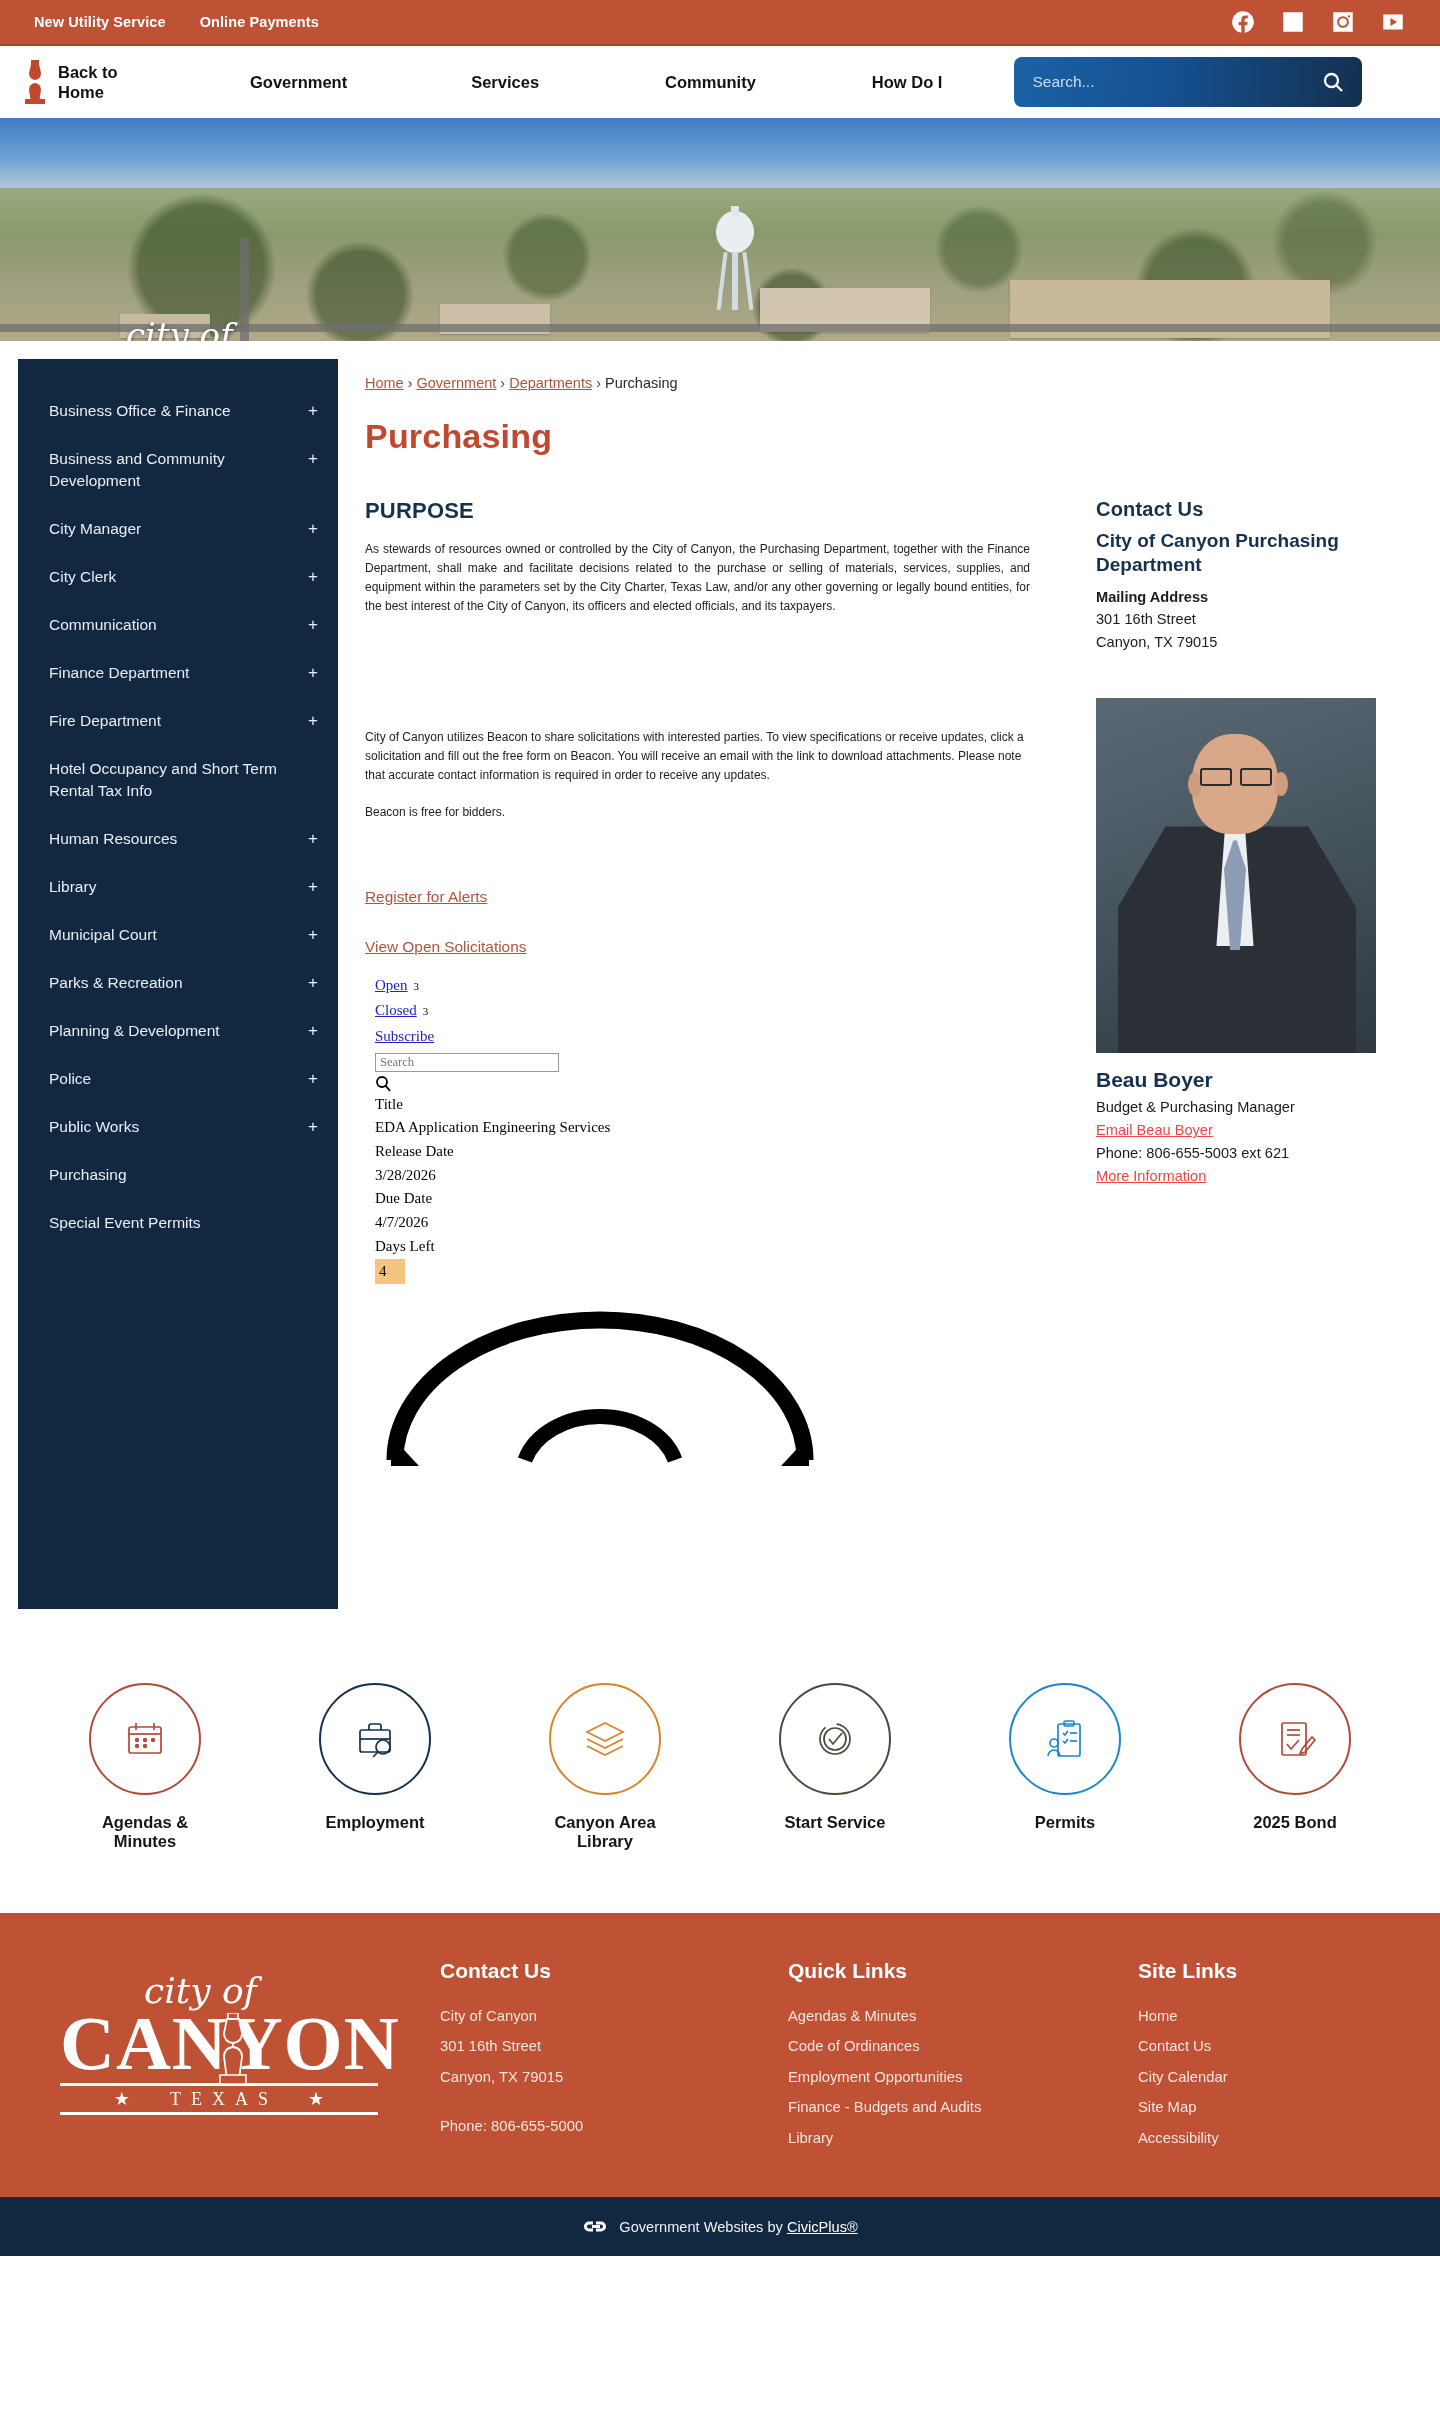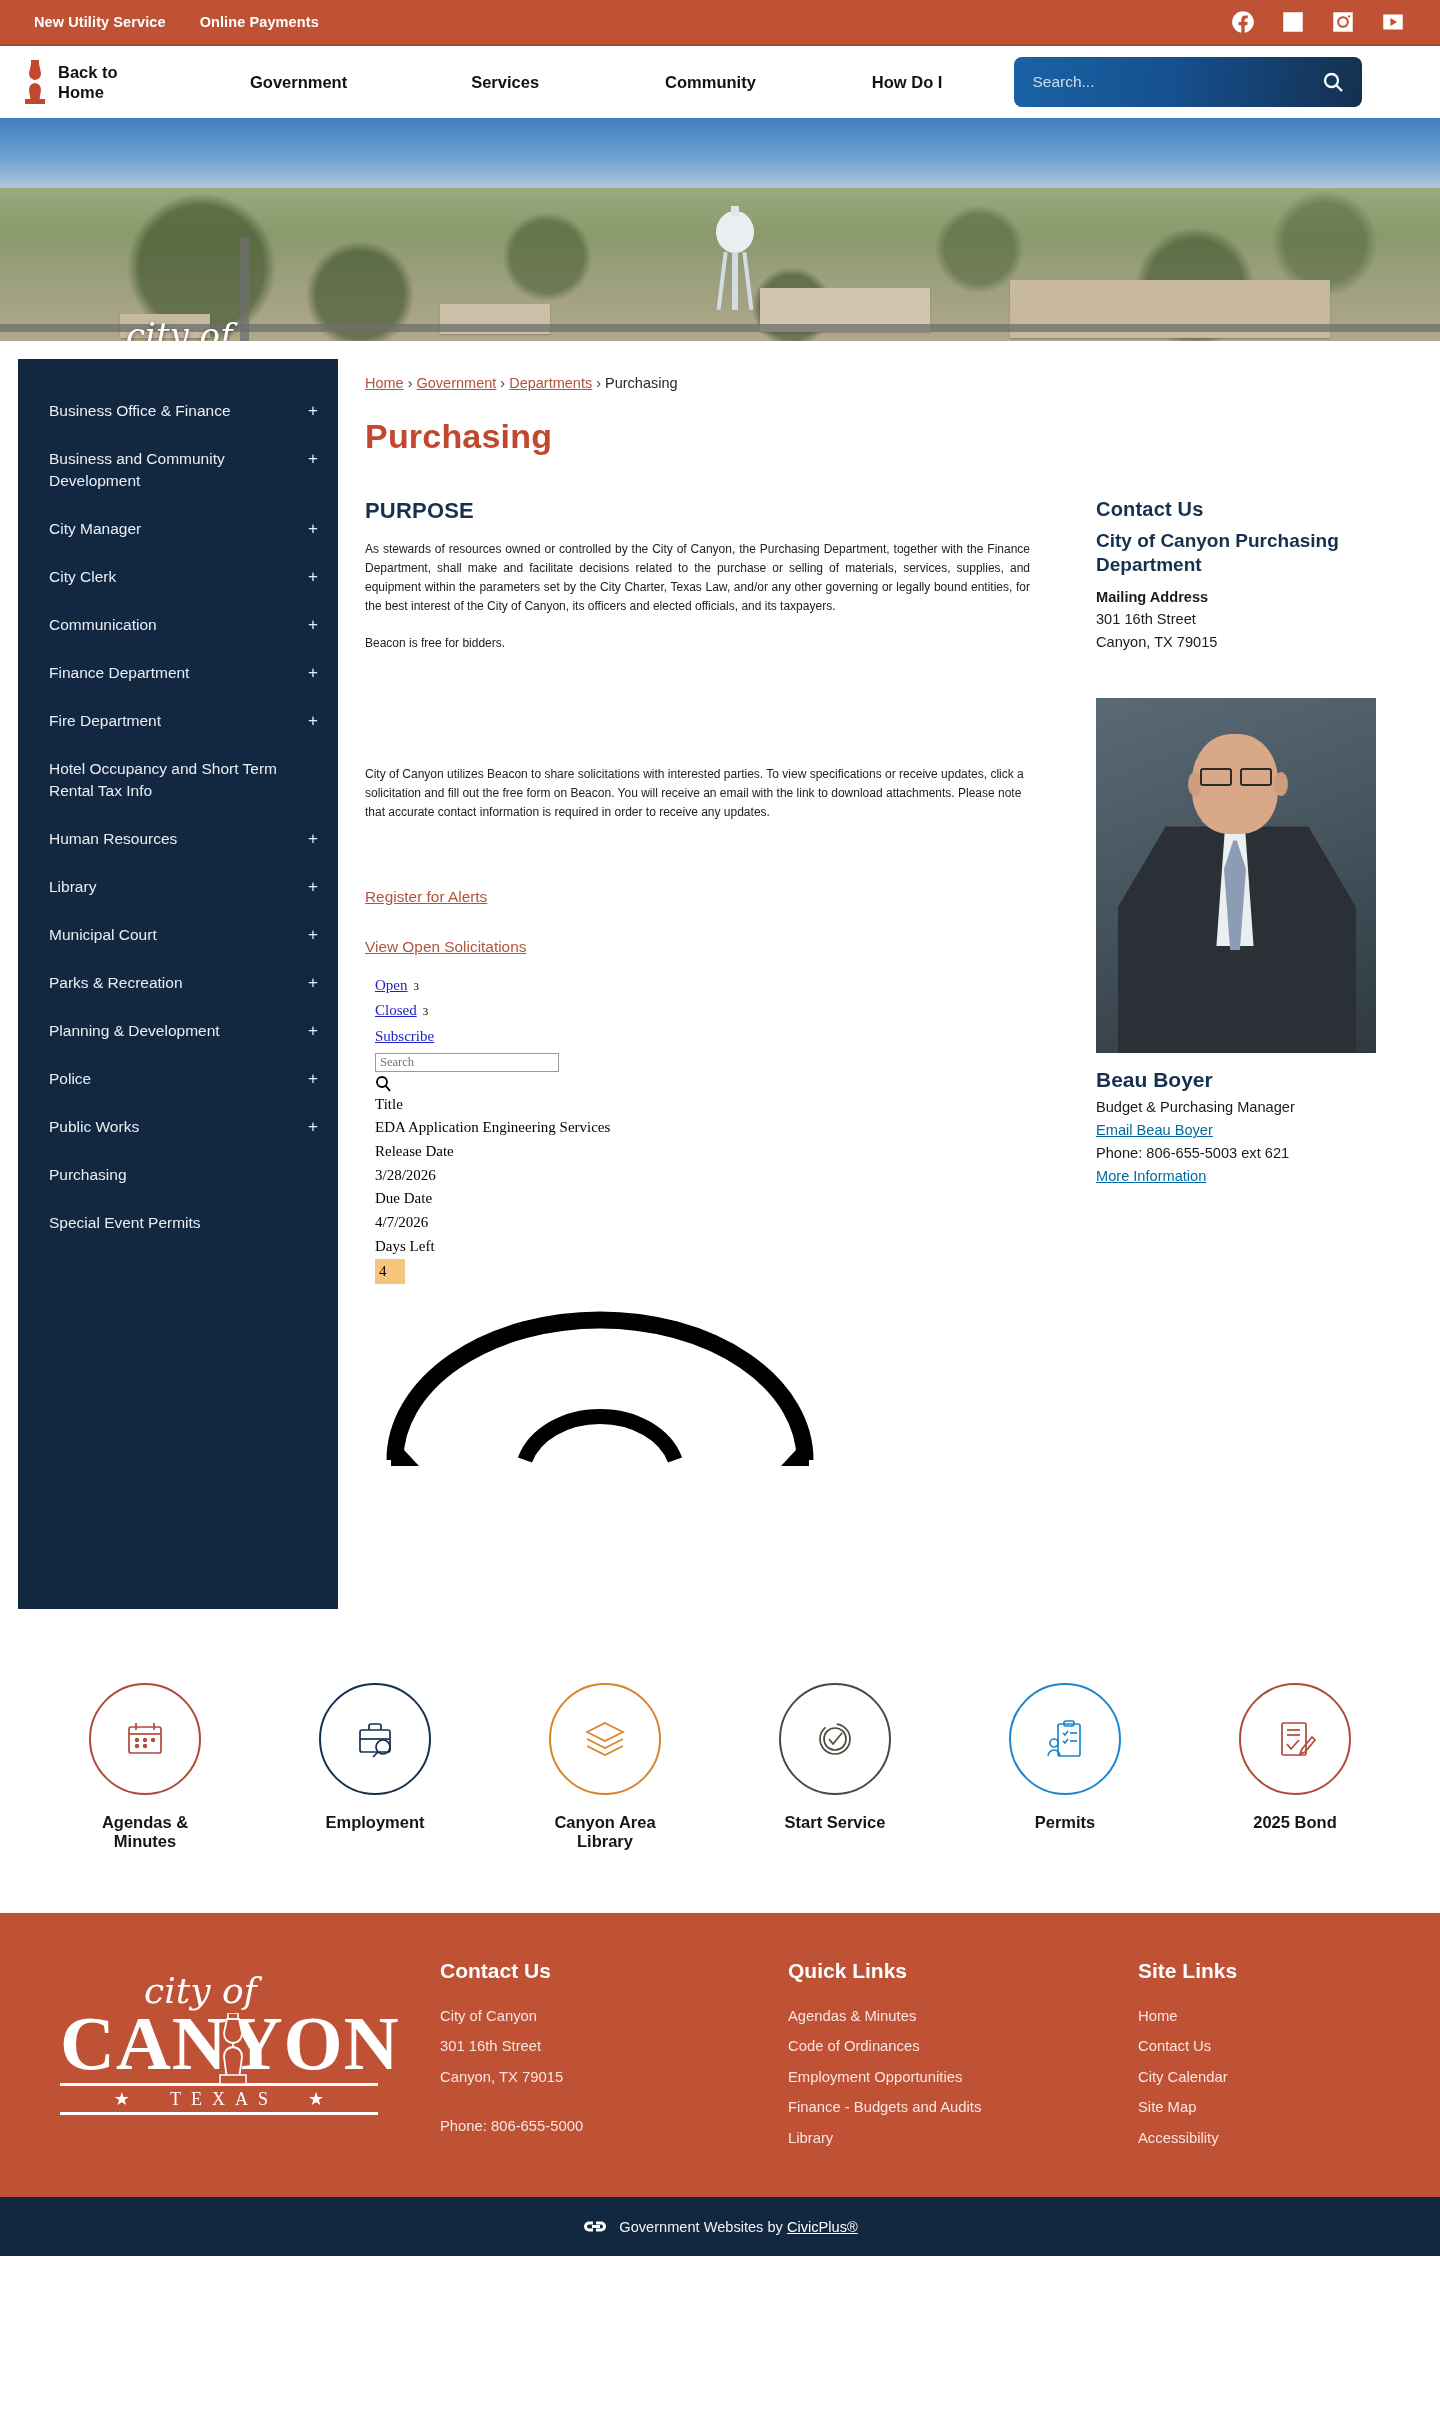--- a/index.html
+++ b/index.html
@@ -306,21 +306,21 @@
     position: absolute; left: 128px; top: 142px; width: 22px; height: 110px;
     background: #8d9cb5;
     clip-path: polygon(42% 0, 58% 0, 100% 26%, 72% 100%, 28% 100%, 0 26%);
   }
   .staff-name {
     font-size: 21px; font-weight: bold; color: #16304e;
     margin-top: 15px;
   }
   .staff-title { font-size: 14.6px; color: #1b1b1b; margin-top: 7px; }
   .staff-link {
-    color: #0369a1; font-size: 14.6px; text-decoration: underline;
+    color: #ef4444; font-size: 14.6px; text-decoration: underline;
     display: block; margin-top: 7px; cursor: pointer;
   }
   .staff-phone { font-size: 14.6px; color: #1b1b1b; margin-top: 7px; }
 
   
   .quicklinks {
     display: flex;
     justify-content: center;
     gap: 80px;
     padding: 74px 0 62px 0;
@@ -554,22 +554,22 @@
     <div class="breadcrumb" id="breadcrumb"><a>Home</a><span class="sep">›</span><a>Government</a><span class="sep">›</span><a>Departments</a><span class="sep">›</span><span>Purchasing</span></div>
 
     <h1 class="page-title">Purchasing</h1>
 
     <div class="content-cols">
 
       <div class="content-main">
         <h2 class="purpose">PURPOSE</h2>
         <p class="body">As stewards of resources owned or controlled by the City of Canyon, the Purchasing Department, together with the Finance Department, shall make and facilitate decisions related to the purchase or selling of materials, services, supplies, and equipment within the parameters set by the City Charter, Texas Law, and/or any other governing or legally bound entities, for the best interest of the City of Canyon, its officers and elected officials, and its taxpayers.</p>
 
+        <p class="body tall nojust">City of Canyon utilizes Beacon to share solicitations with interested parties. To view specifications or receive updates, click a solicitation and fill out the free form on Beacon. You will receive an email with the link to download attachments. Please note that accurate contact information is required in order to receive any updates.</p>
         <p class="body nojust">Beacon is free for bidders.</p>
-        <p class="body tall nojust">City of Canyon utilizes Beacon to share solicitations with interested parties. To view specifications or receive updates, click a solicitation and fill out the free form on Beacon. You will receive an email with the link to download attachments. Please note that accurate contact information is required in order to receive any updates.</p>
 
         <a class="link-red mt-reg">Register for Alerts</a><br>
         <a class="link-red mt-view">View Open Solicitations</a>
 
         
         <div class="beacon">
           <div class="beacon-row">
             <a>Open</a><span class="beacon-count">3</span>
           </div>
           <div class="beacon-row">

